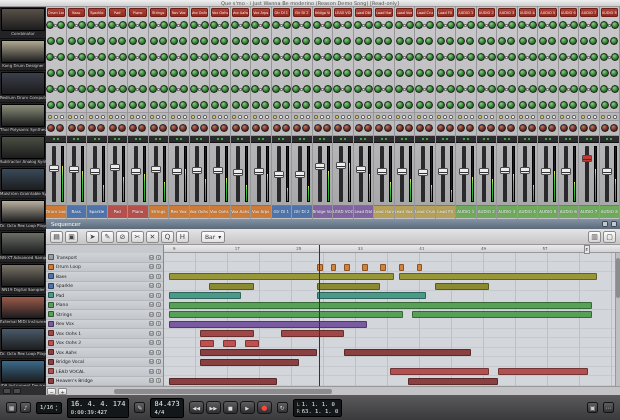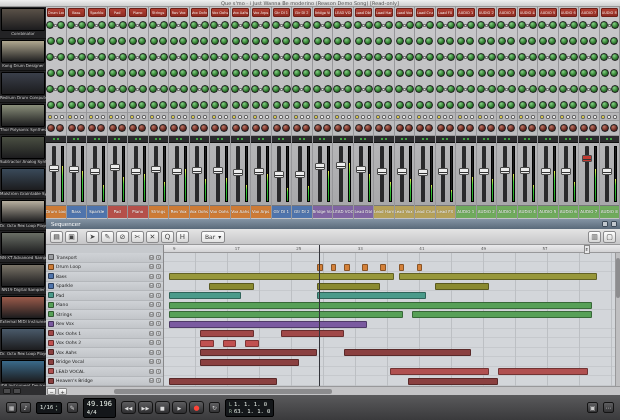--- a/index.html
+++ b/index.html
@@ -1829,23 +1829,27 @@
       <span class="iconbtn">▦</span>
       <span class="iconbtn">♪</span>
     </span>
   <span class="lcd" style="display:flex;align-items:center;gap:2px">
     <span class="row">1/16</span>
     <span class="spin">
       <span>▴</span>
       <span>▾</span>
     </span>
   </span>
+  <span class="lcd">
+    <div class="row big">16. 4. 4. 174</div>
+    <div class="row">0:00:39:427</div>
+  </span>
   <span class="iconbtn">✎</span>
   <span class="lcd">
-    <div class="row big">49.196</div>
+    <div class="row big">84.473</div>
     <div class="row">4/4</div>
   </span>
   <span id="tp-buttons" style="display:flex;gap:2px">
       <span class="tpbtn">◀◀</span>
       <span class="tpbtn">▶▶</span>
       <span class="tpbtn">■</span>
       <span class="tpbtn">▶</span>
       <span class="tpbtn rec">●</span>
     </span>
   <span class="iconbtn">↻</span>

